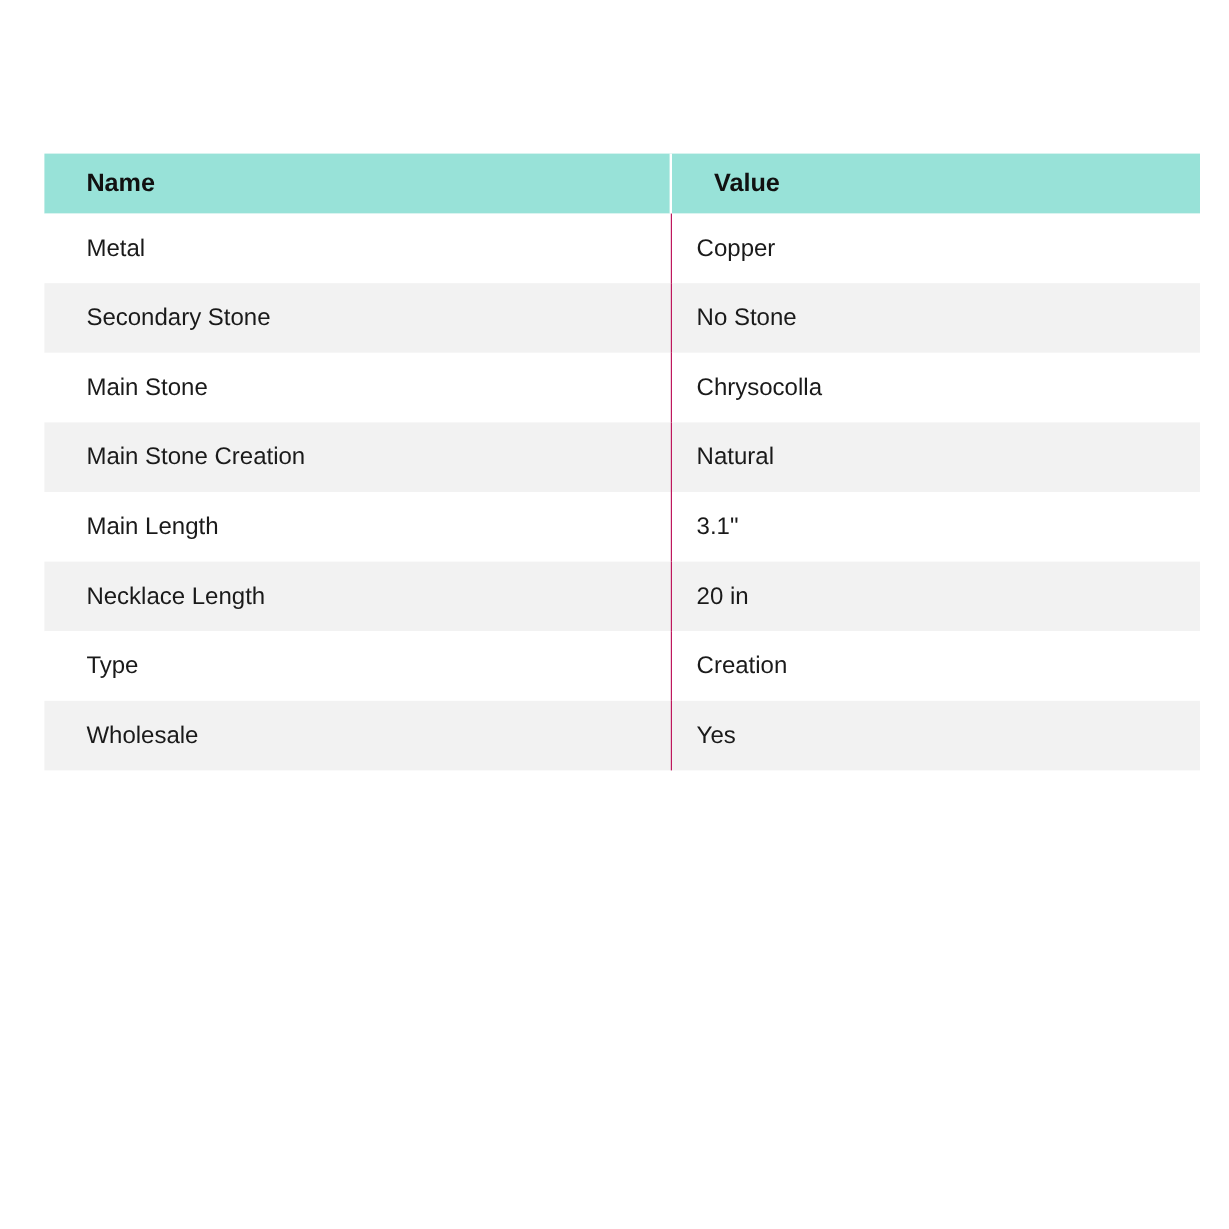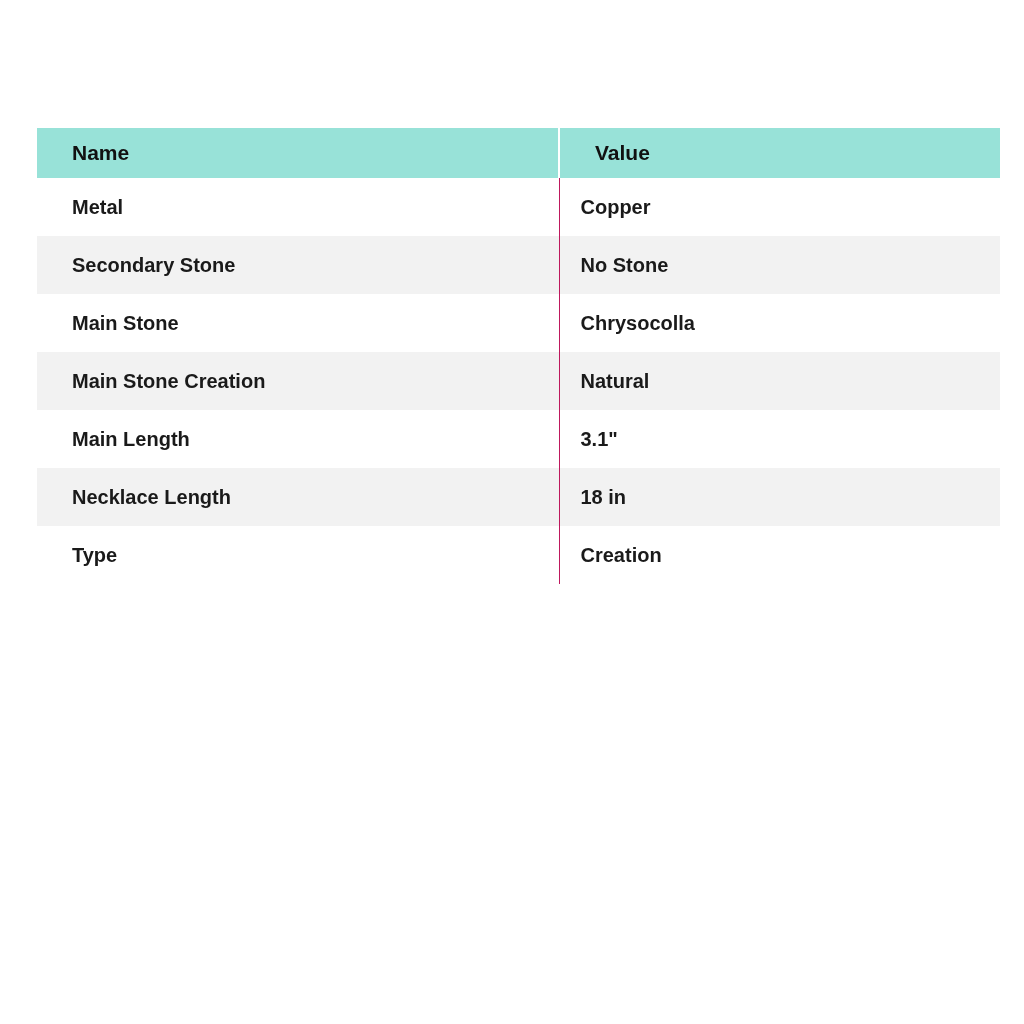--- a/index.html
+++ b/index.html
@@ -37,21 +37,21 @@
   }
   table.attr-table th:first-child {
     width: 486px;
   }
   table.attr-table th + th {
     border-left: 2px solid #ffffff;
   }
   table.attr-table td {
     height: 58px;
     padding: 0 0 0 35px;
-    font-weight: 700;
+    font-weight: 400;
   }
   table.attr-table td + td {
     border-left: 1px solid #be185d;
     padding-left: 21px;
   }
   table.attr-table tbody tr:nth-child(even) {
     background: #f2f2f2;
   }
   table.attr-table tbody tr:nth-child(odd) {
     background: #ffffff;
@@ -84,21 +84,25 @@
         <tr>
           <td>Main Stone Creation</td>
           <td>Natural</td>
         </tr>
         <tr>
           <td>Main Length</td>
           <td>3.1"</td>
         </tr>
         <tr>
           <td>Necklace Length</td>
-          <td>18 in</td>
+          <td>20 in</td>
         </tr>
         <tr>
           <td>Type</td>
           <td>Creation</td>
+        </tr>
+        <tr>
+          <td>Wholesale</td>
+          <td>Yes</td>
         </tr>
       </tbody>
   </table>
 </div>
 
 </body></html>

